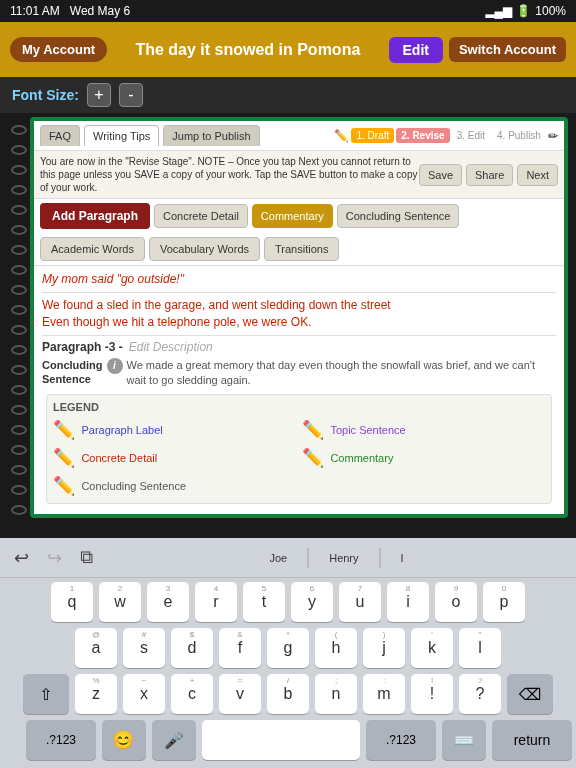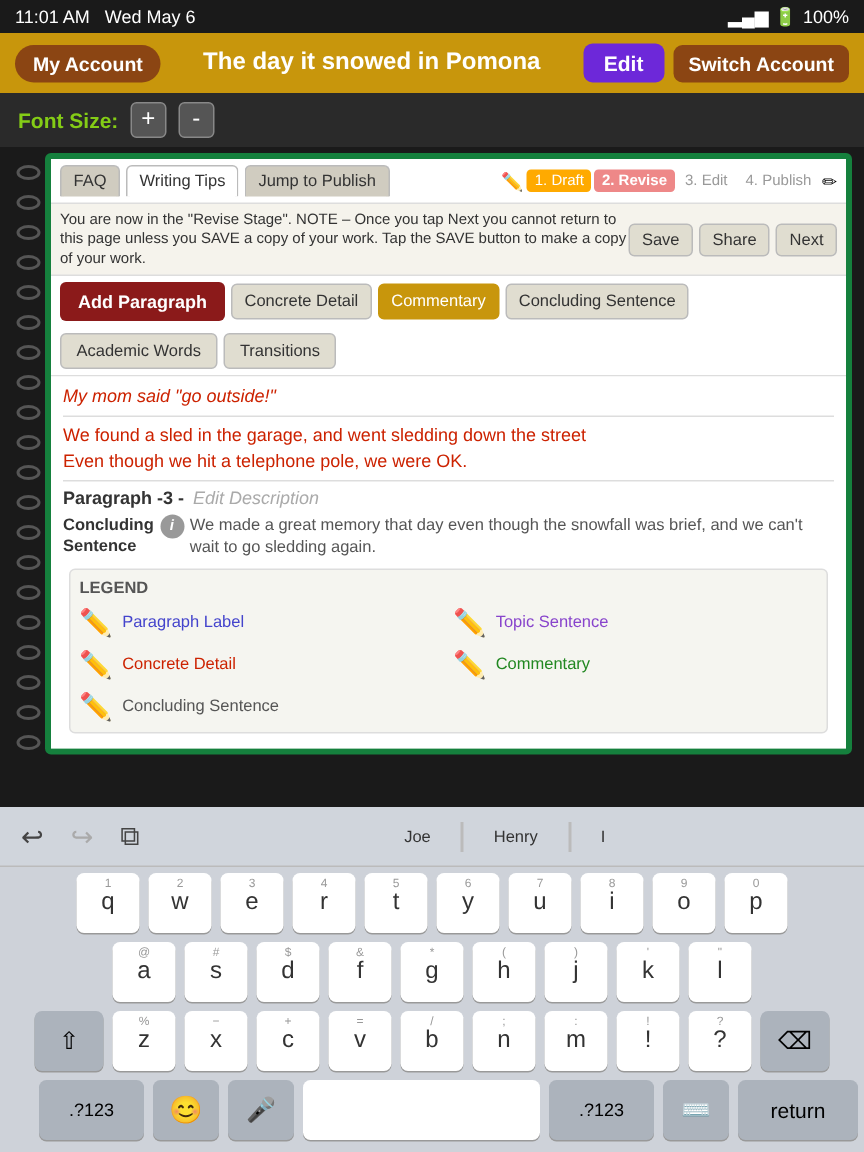--- a/index.html
+++ b/index.html
@@ -25,21 +25,21 @@
     }
     .status-right { display: flex; align-items: center; gap: 4px; font-size: 12px; }
 
     
     #top-nav {
       background: #c8960c;
       display: flex;
       align-items: center;
       justify-content: space-between;
       padding: 16px 10px;
-      height: 40px;
+      height: 55px;
     }
     .my-account-btn {
       background: #8B4513;
       color: white;
       border: none;
       border-radius: 16px;
       padding: 5px 12px;
       font-size: 13px;
       font-weight: bold;
       cursor: pointer;
@@ -74,21 +74,21 @@
 
     
     #font-size-bar {
       background: #2a2a2a;
       display: flex;
       align-items: center;
       padding: 6px 12px;
       gap: 8px;
       height: 36px;
     }
-    .font-size-label { color: #84cc16; font-size: 14px; font-weight: bold; }
+    .font-size-label { color: #7dd3fc; font-size: 14px; font-weight: bold; }
     .font-btn {
       background: #555;
       color: white;
       border: 1px solid #888;
       border-radius: 4px;
       width: 24px;
       height: 24px;
       font-size: 16px;
       cursor: pointer;
       display: flex; align-items: center; justify-content: center;
@@ -567,20 +567,21 @@
 
     <div id="btn-row1">
       <button class="add-para-btn">Add Paragraph</button>
       <button class="section-btn">Concrete Detail</button>
       <button class="section-btn active">Commentary</button>
       <button class="section-btn">Concluding Sentence</button>
     </div>
 
     <div id="btn-row2">
       <button class="word-btn">Academic Words</button>
+      <button class="word-btn">Vocabulary Words</button>
       <button class="word-btn">Transitions</button>
     </div>
 
     <div id="content-area">
       <p class="para-text">My mom said "go outside!"</p>
       <hr class="divider-line">
       <p class="detail-text">
         <span>We found a sled in the garage, and went sledding down the street</span><br>
         <span>Even though we hit a telephone pole, we were OK.</span>
       </p>

